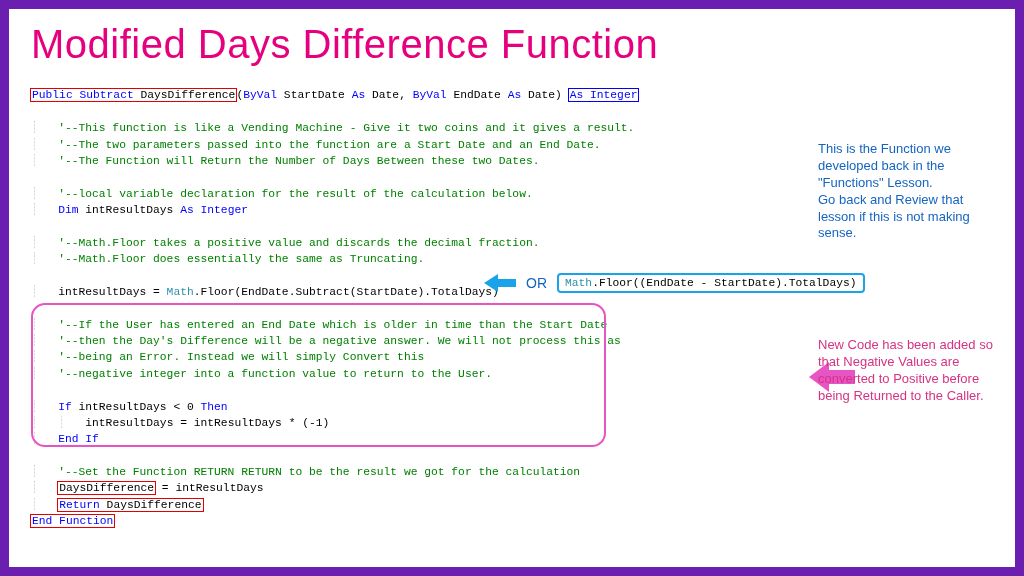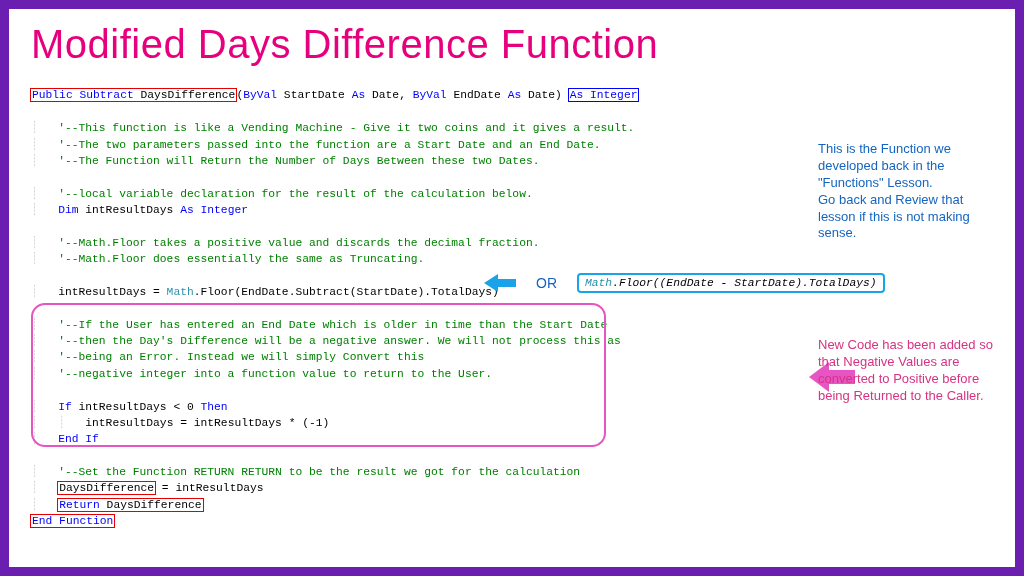--- a/index.html
+++ b/index.html
@@ -53,21 +53,20 @@
 
   .orlabel { color:#1565c0; font-size:14px; font-weight:400; }
   .altbox {
     display:inline-block;
     border:2px solid #1aa3e8;
     border-radius:4px;
     padding:2px 6px;
     font-family: Consolas, "Courier New", monospace;
     font-size:11.3px;
     background:#fff;
-    font-style:italic;
   }
 
   .arrow-left-blue {
     display:inline-block; position:relative; width:32px; height:16px; vertical-align:middle;
   }
   .arrow-left-blue::before {
     content:""; position:absolute; right:0; top:4px; width:18px; height:8px; background:#1aa3e8;
   }
   .arrow-left-blue::after {
     content:""; position:absolute; left:0; top:-1px;
@@ -86,21 +85,21 @@
   }
 
   .pinkframe {
     position:absolute;
     border:2.5px solid #e754c4;
     border-radius:14px;
     pointer-events:none;
   }
 
   .or-row {
-    position:absolute; left:475px; top:264px; display:flex; align-items:center; gap:20px;
+    position:absolute; left:475px; top:264px; display:flex; align-items:center; gap:10px;
   }
 
   .pink-arrow-wrap {
     position:absolute; left:800px; top:353px;
   }
 </style>
 </head>
 <body>
 
 <div class="page">

